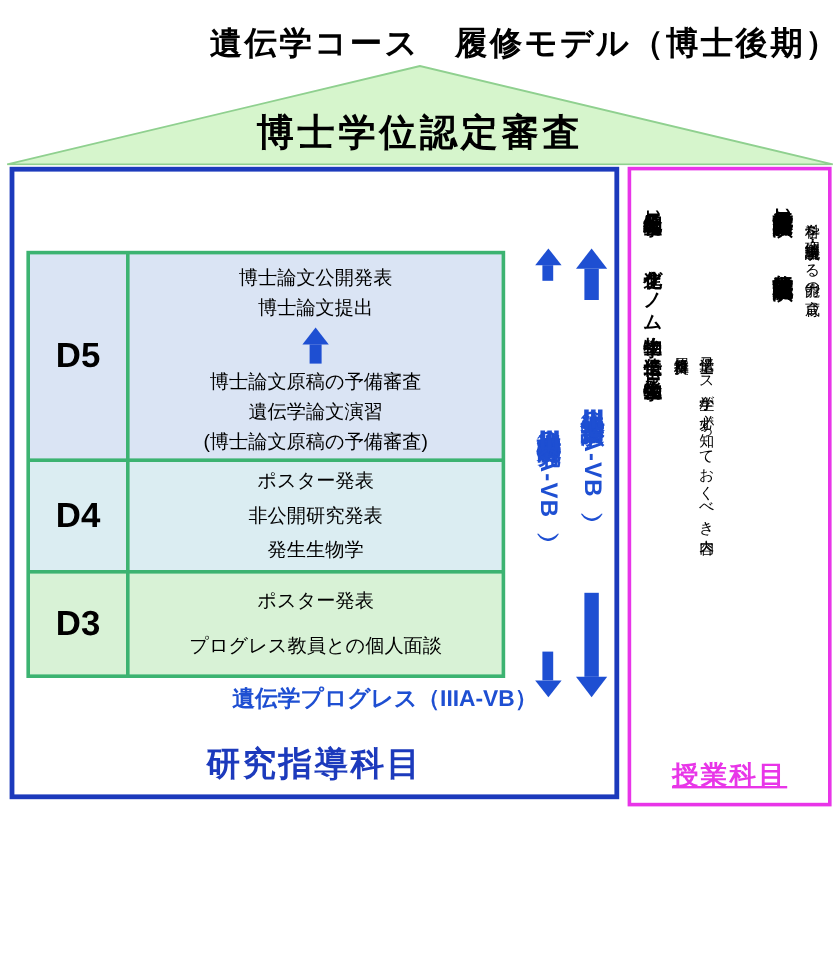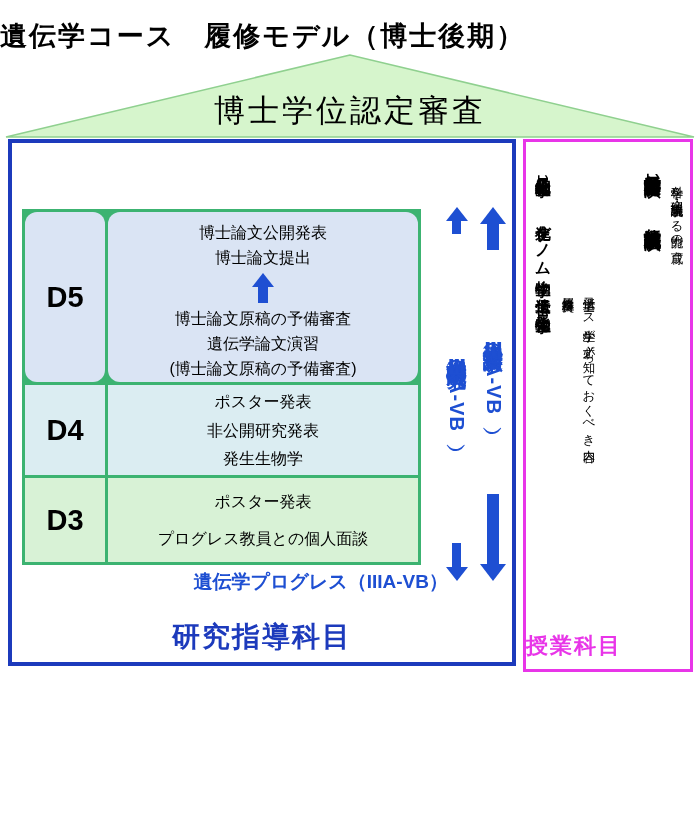--- a/index.html
+++ b/index.html
@@ -8,47 +8,47 @@
     font-family:"Liberation Sans","DejaVu Sans",sans-serif;
     color:#000;
   }
   .canvas {
     position:relative; width:700px; height:814px; background:#fff; overflow:hidden;
   }
 
   
   .title {
     position:absolute; top:18px; left:0; width:100%;
-    text-align:left; font-size:27px; font-weight:600; letter-spacing:2px;
+    text-align:right; font-size:27px; font-weight:600; letter-spacing:2px;padding-left:14px;
   }
   .roof-svg { position:absolute; top:54px; left:5px; }
   .roof-svg polygon {
     fill:var(--roof-fill,#d6f5cc);
     stroke:var(--roof-stroke,#8fd08f);
     stroke-width:1.5;
   }
   .roof-label {
     position:absolute; top:90px; left:0; width:100%;
-    text-align:center; font-size:31px; font-weight:400; letter-spacing:3px;
+    text-align:center; font-size:31px; font-weight:700; letter-spacing:3px;
   }
 
   
   .research-box {
     position:absolute; left:8px; top:139px; width:508px; height:527px;
     border:4px solid var(--research-border,#1c3abc); background:#fff;
   }
   .stage-grid {
     position:absolute; left:10px; top:66px;
     display:grid; grid-template-columns:80px 310px; grid-template-rows:170px 90px 84px;
     gap:3px; padding:3px; background:var(--stage-border,#3cb371);
   }
   .cell { display:flex; }
   .cell.label-cell { align-items:center; justify-content:center; font-size:29px;font-weight:bold; }
   .cell.content-cell { flex-direction:column; align-items:center; font-size:16px; line-height:25px; }
-  .d5 { background:var(--d5-fill,#dae4f4);border-radius:12px; }
+  .d5 { background:var(--d5-fill,#dae4f4); }
   .d4 { background:var(--d4-fill,#dbedf2); }
   .d3 { background:var(--d3-fill,#d8f2d6); }
   .content-cell.d5 { padding-top:8px; }
   .content-cell.d4, .content-cell.d3 { justify-content:space-evenly; }
   .stage-line { white-space:nowrap; }
 
   
   .arr { display:flex; flex-direction:column; align-items:center; }
   .arr .head-up   { width:0; height:0; border-left:11px solid transparent; border-right:11px solid transparent; border-bottom:14px solid var(--accent-blue,#1e4fd2); }
   .arr .head-down { width:0; height:0; border-left:11px solid transparent; border-right:11px solid transparent; border-top:14px solid var(--accent-blue,#1e4fd2); }
@@ -95,22 +95,22 @@
     font-size:15.5px; font-weight:700; line-height:23px; letter-spacing:0.5px;
   }
   .group-eng .v-bold { font-size:17px; line-height:24px; }
   .v-note {
     writing-mode:vertical-rl; text-orientation:mixed; white-space:nowrap;
     font-size:12.5px; line-height:17px; letter-spacing:0.5px;
   }
   .note-offset { margin-top:122px; }
   .note-offset-sm { margin-top:14px; }
   .course-caption {
-    position:absolute; bottom:8px; left:0; width:100%; 
-    font-size:22px; font-weight:600; color:var(--course-border,#e835e8); letter-spacing:2px;
+    position:absolute; bottom:8px; left:0; width:100%; text-align:center;
+    font-size:22px; font-weight:600; color:var(--course-border,#e835e8); letter-spacing:2px;text-decoration:underline;
   }
 </style>
 </head>
 <body>
 
 <div class="canvas">
 
   <div class="title">遺伝学コース　履修モデル（博士後期）</div>
 
   <svg class="roof-svg" width="690" height="84" aria-hidden="true">

